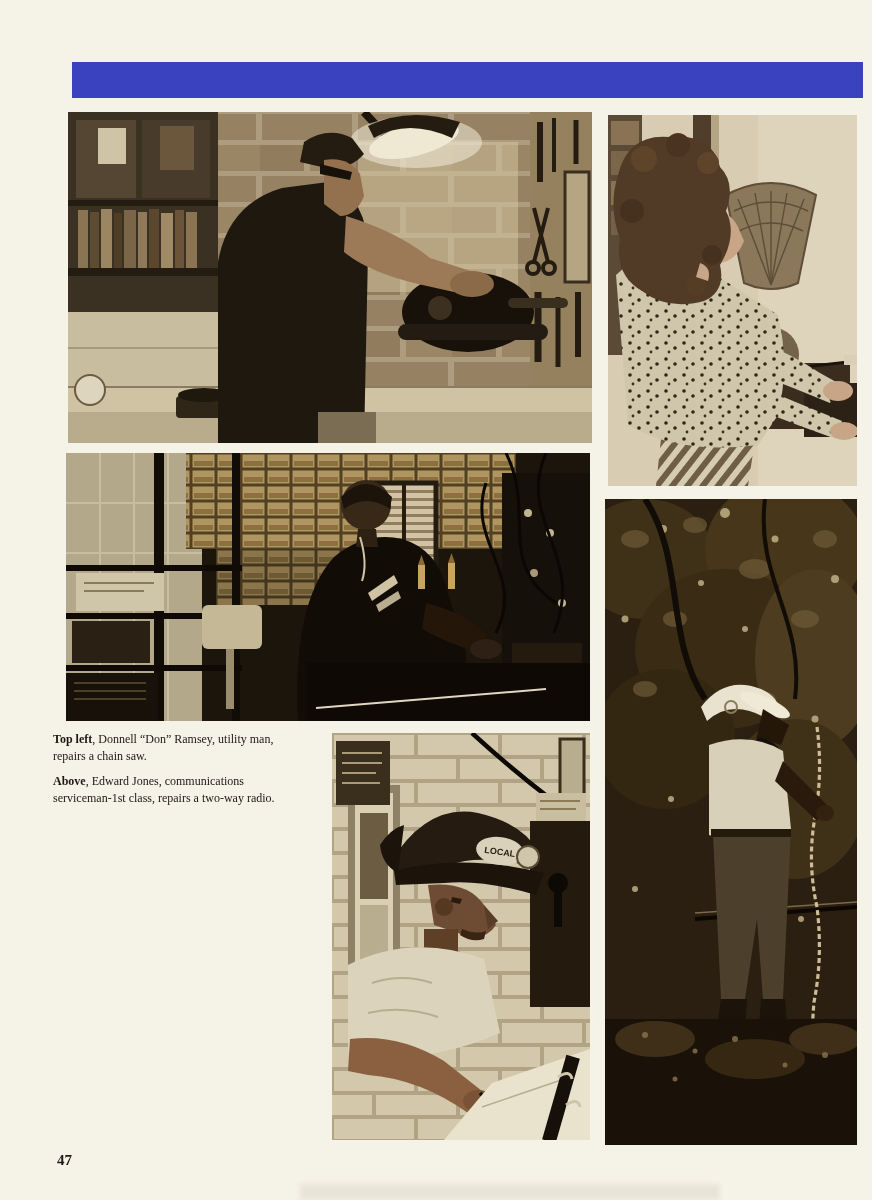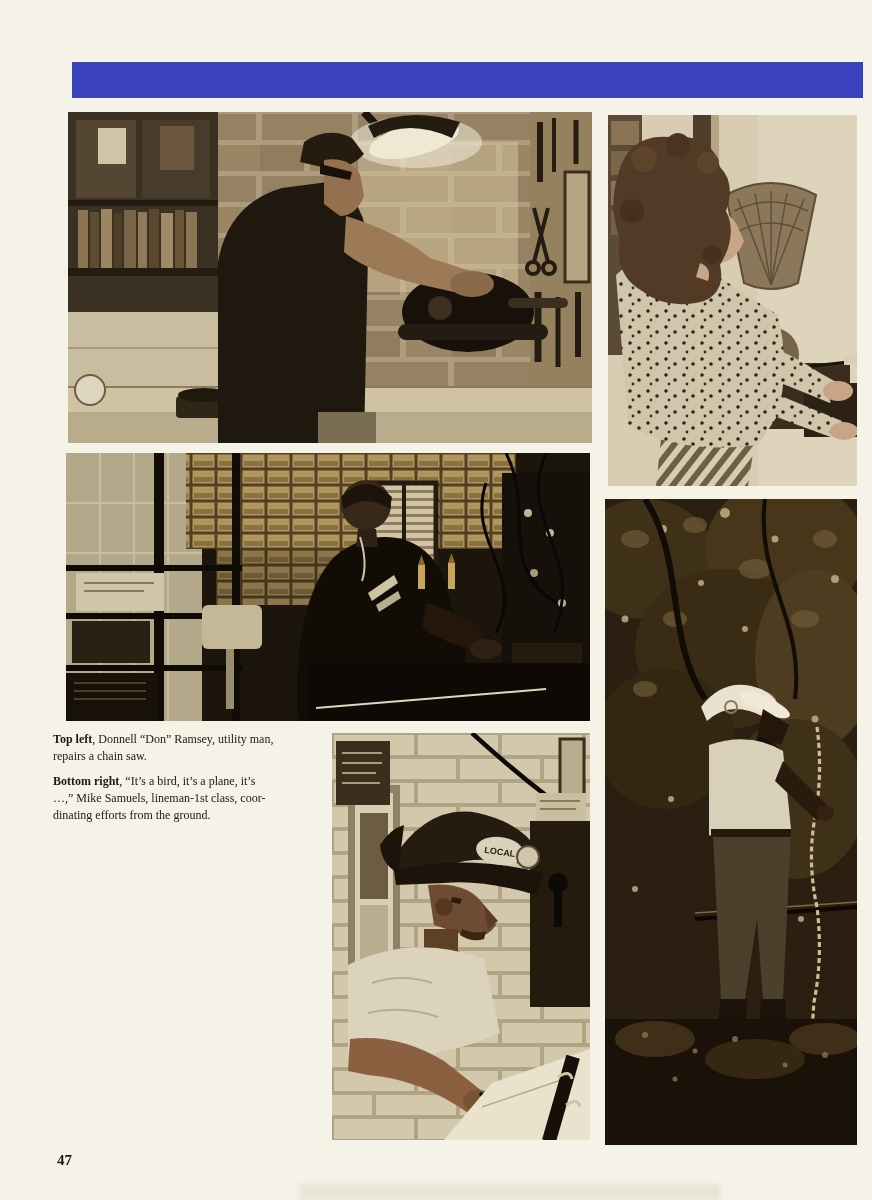--- a/index.html
+++ b/index.html
@@ -425,22 +425,21 @@
         <line x1="150" y1="374" x2="238" y2="344" stroke="#b8ad90" stroke-width="1.5"></line>
         <rect x="222" y="322" width="14" height="88" fill="#17100a" transform="rotate(16 229 366)"></rect>
         <path d="M226,344 q12,-8 14,2 M234,372 q12,-8 14,2" stroke="#cfc5a9" stroke-width="3" fill="none"></path>
       </g>
     </svg>
   </figure>
 
   <div class="captions">
     <p><strong>Top left</strong><span>, Donnell “Don” Ramsey, utility man,
 repairs a chain saw.</span></p>
-    <p><strong>Bottom right</strong><span>, “It’s a bird, it’s a plane, it’s
-…,” Mike Samuels, lineman-1st class, coor-
-dinating efforts from the ground.</span></p>
+    <p><strong>Above</strong><span>, Edward Jones, communications
+serviceman-1st class, repairs a two-way radio.</span></p>
   </div>
 
   <div class="page-number">47</div>
 
   <div class="ghost"></div>
 
 </div>
 
 </body></html>

